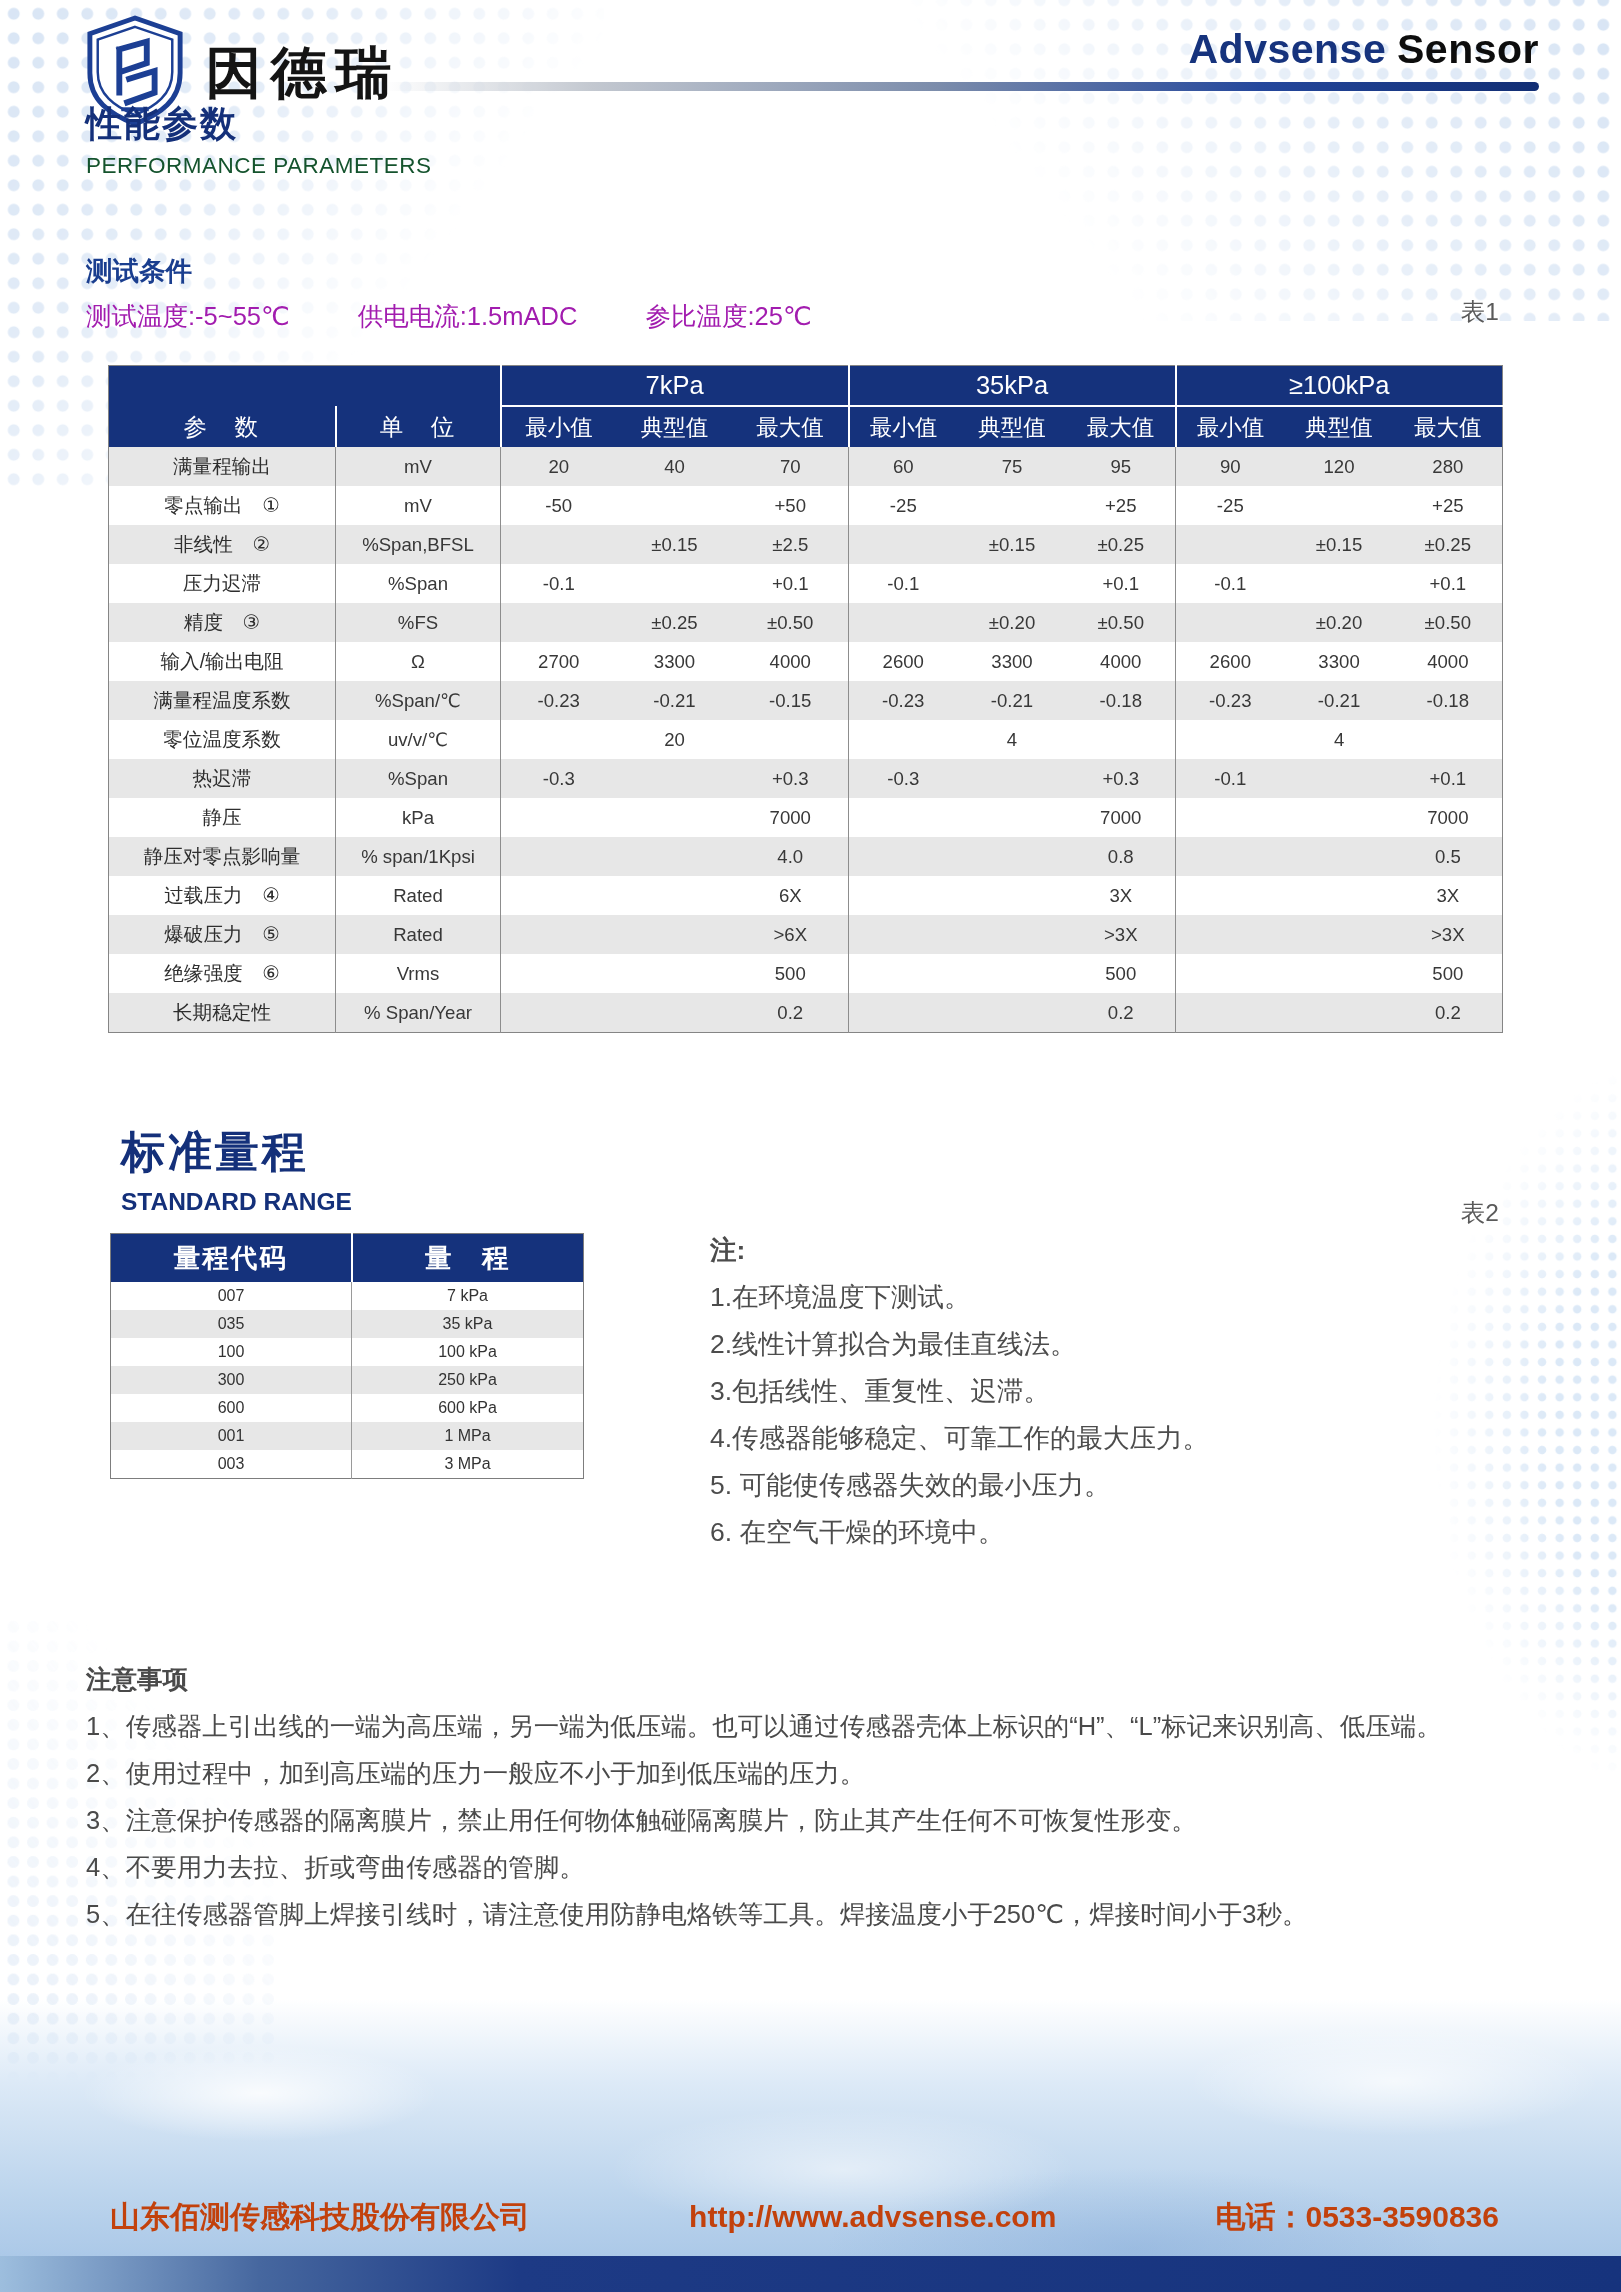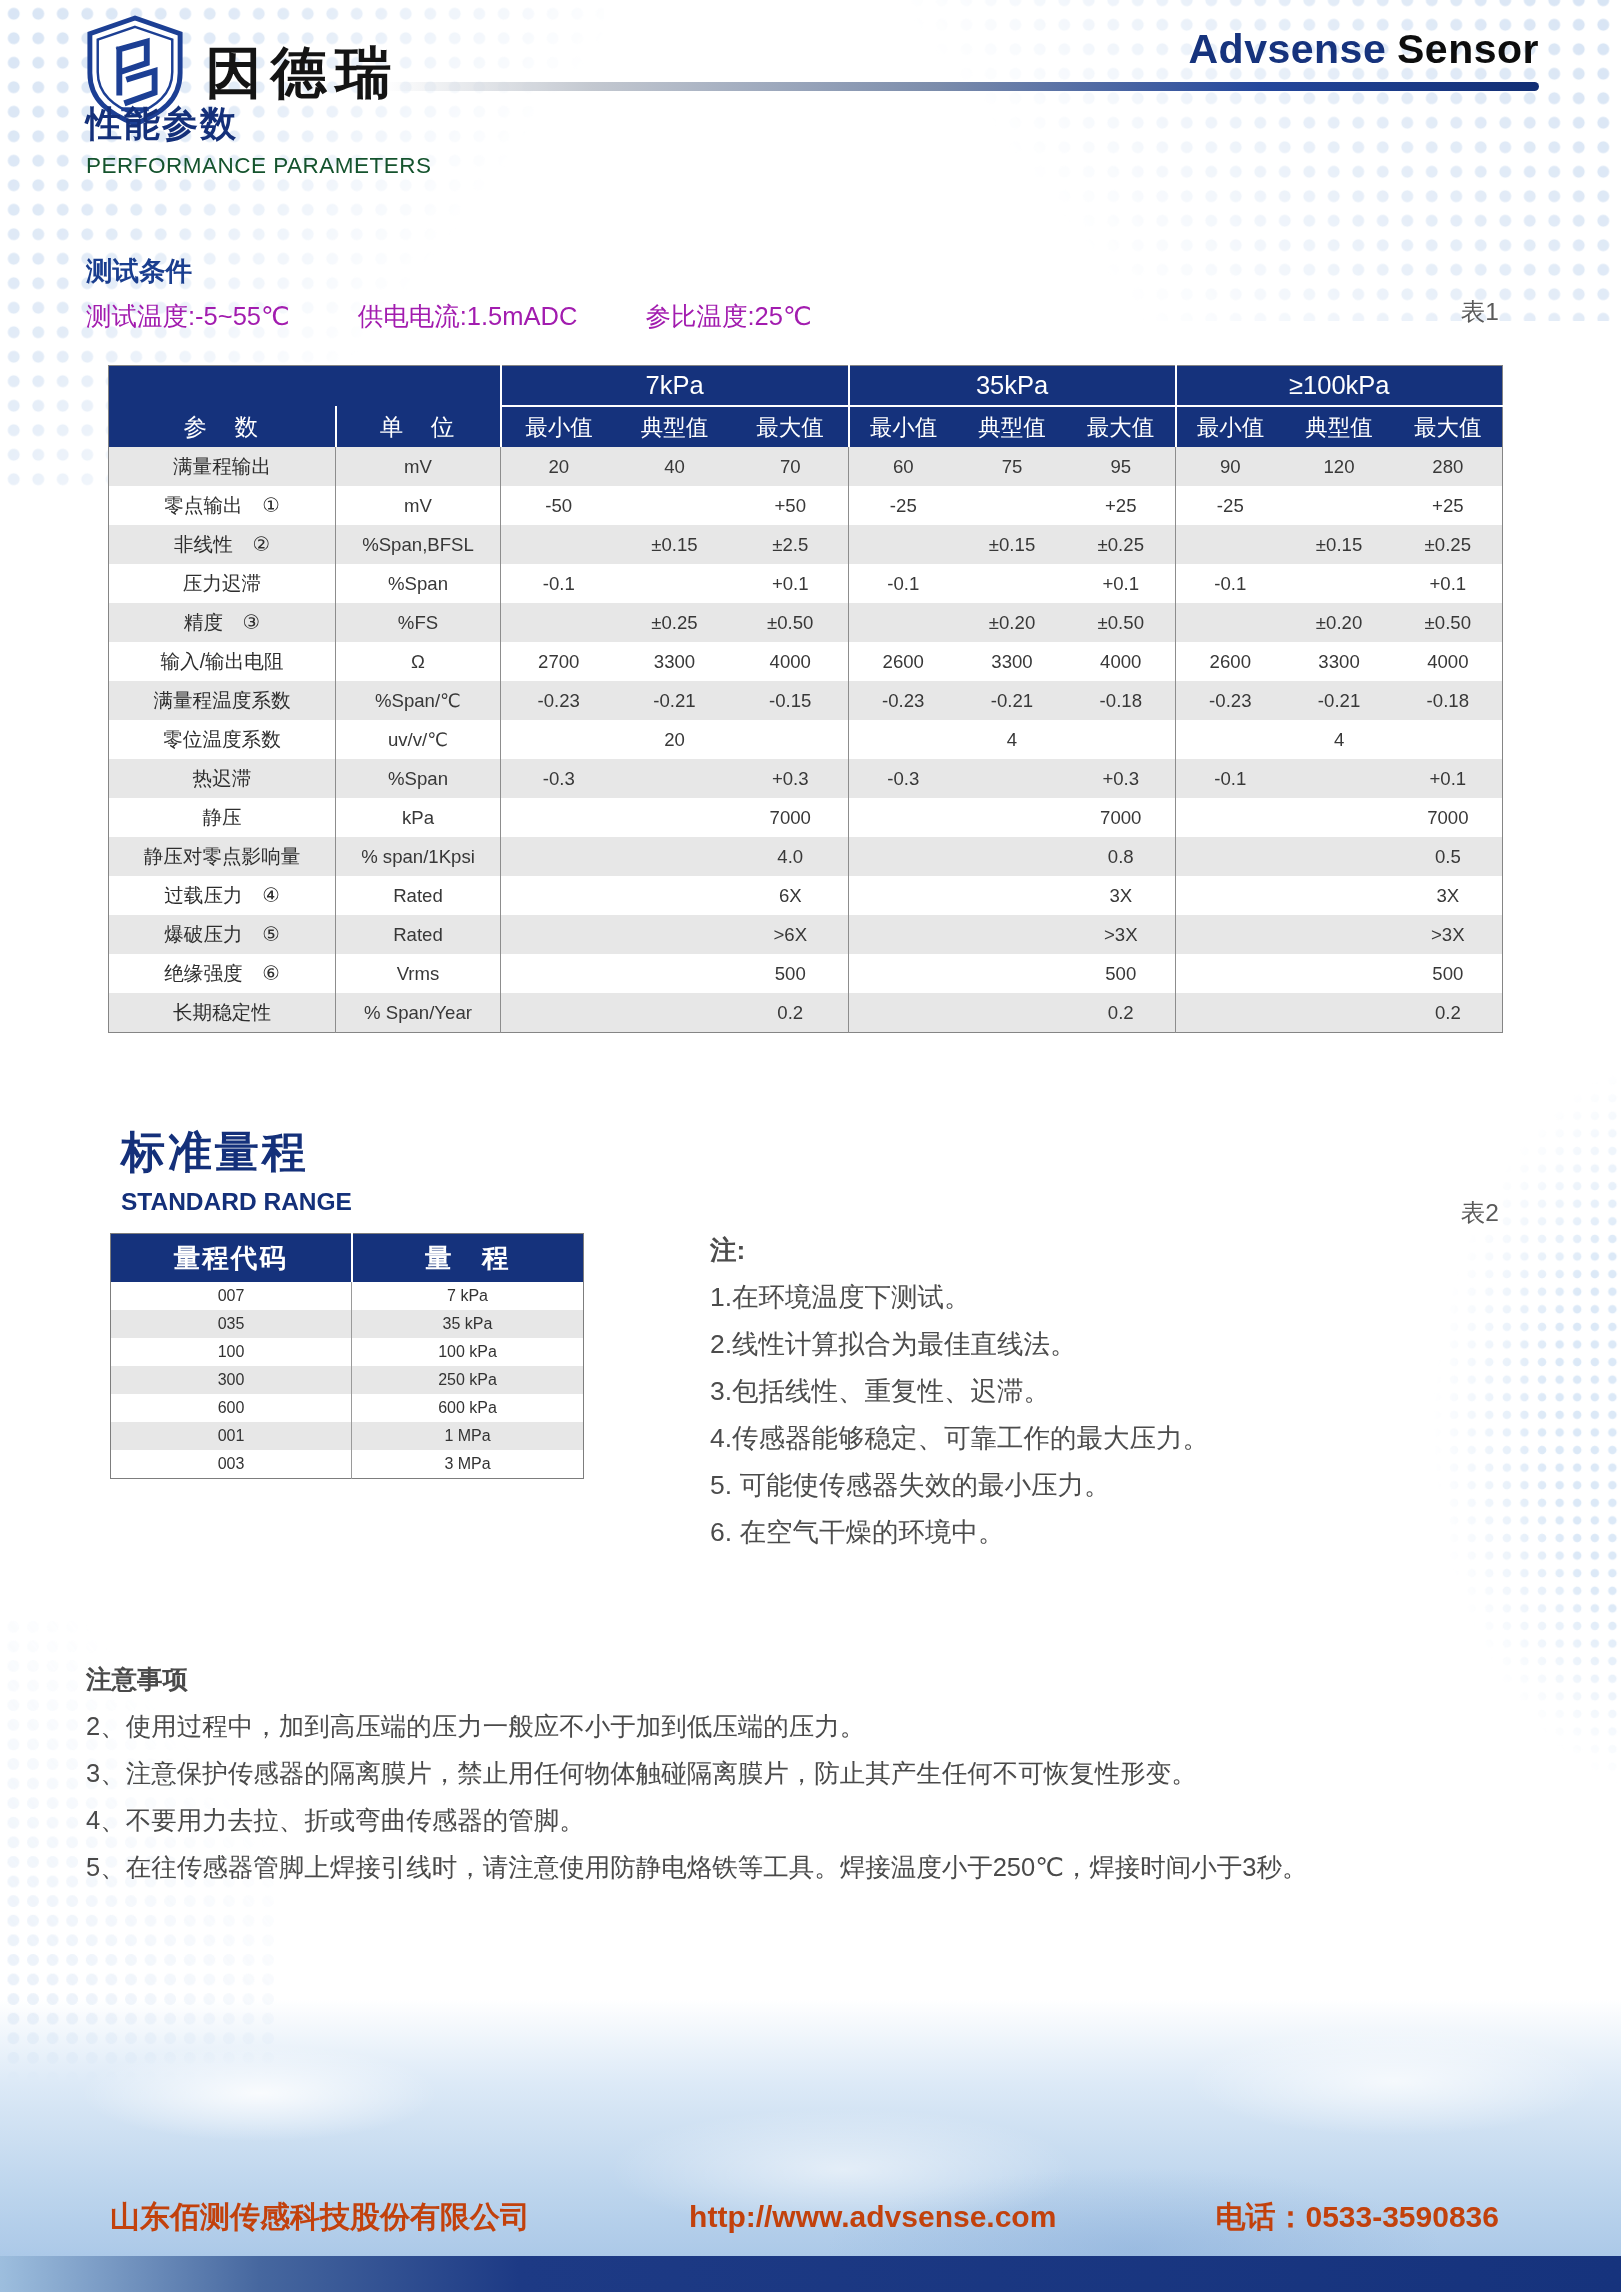--- a/index.html
+++ b/index.html
@@ -453,20 +453,21 @@
       <p>4.传感器能够稳定、可靠工作的最大压力。</p>
       <p>5. 可能使传感器失效的最小压力。</p>
       <p>6. 在空气干燥的环境中。</p>
     </div>
 </div>
 
 <div class="precautions">
   <p class="prec-title">注意事项</p>
   <div>
 
+  <p>1、传感器上引出线的一端为高压端，另一端为低压端。也可以通过传感器壳体上标识的“H”、“L”标记来识别高、低压端。</p>
       <p>2、使用过程中，加到高压端的压力一般应不小于加到低压端的压力。</p>
       <p>3、注意保护传感器的隔离膜片，禁止用任何物体触碰隔离膜片，防止其产生任何不可恢复性形变。</p>
       <p>4、不要用力去拉、折或弯曲传感器的管脚。</p>
       <p>5、在往传感器管脚上焊接引线时，请注意使用防静电烙铁等工具。焊接温度小于250℃，焊接时间小于3秒。</p>
     </div>
 </div>
 
 <div class="footer-text">
   <span>山东佰测传感科技股份有限公司</span>
   <span>http://www.advsense.com</span>

